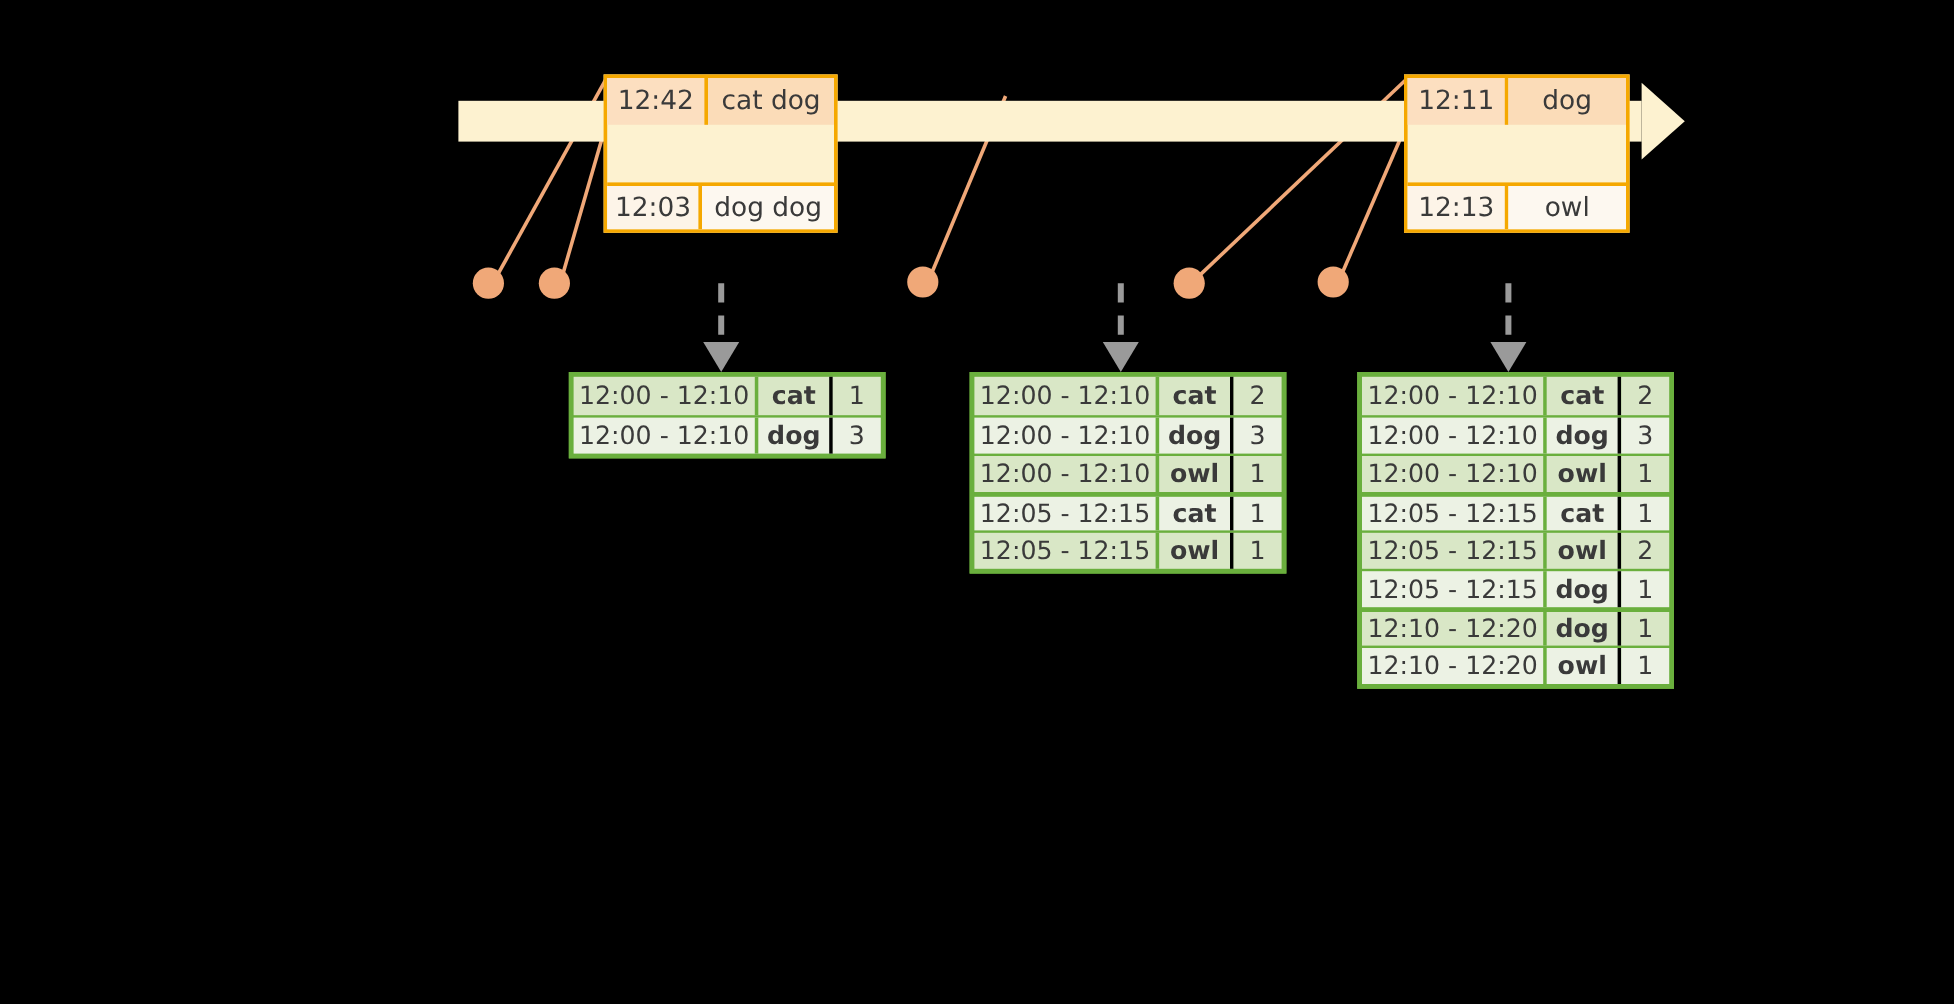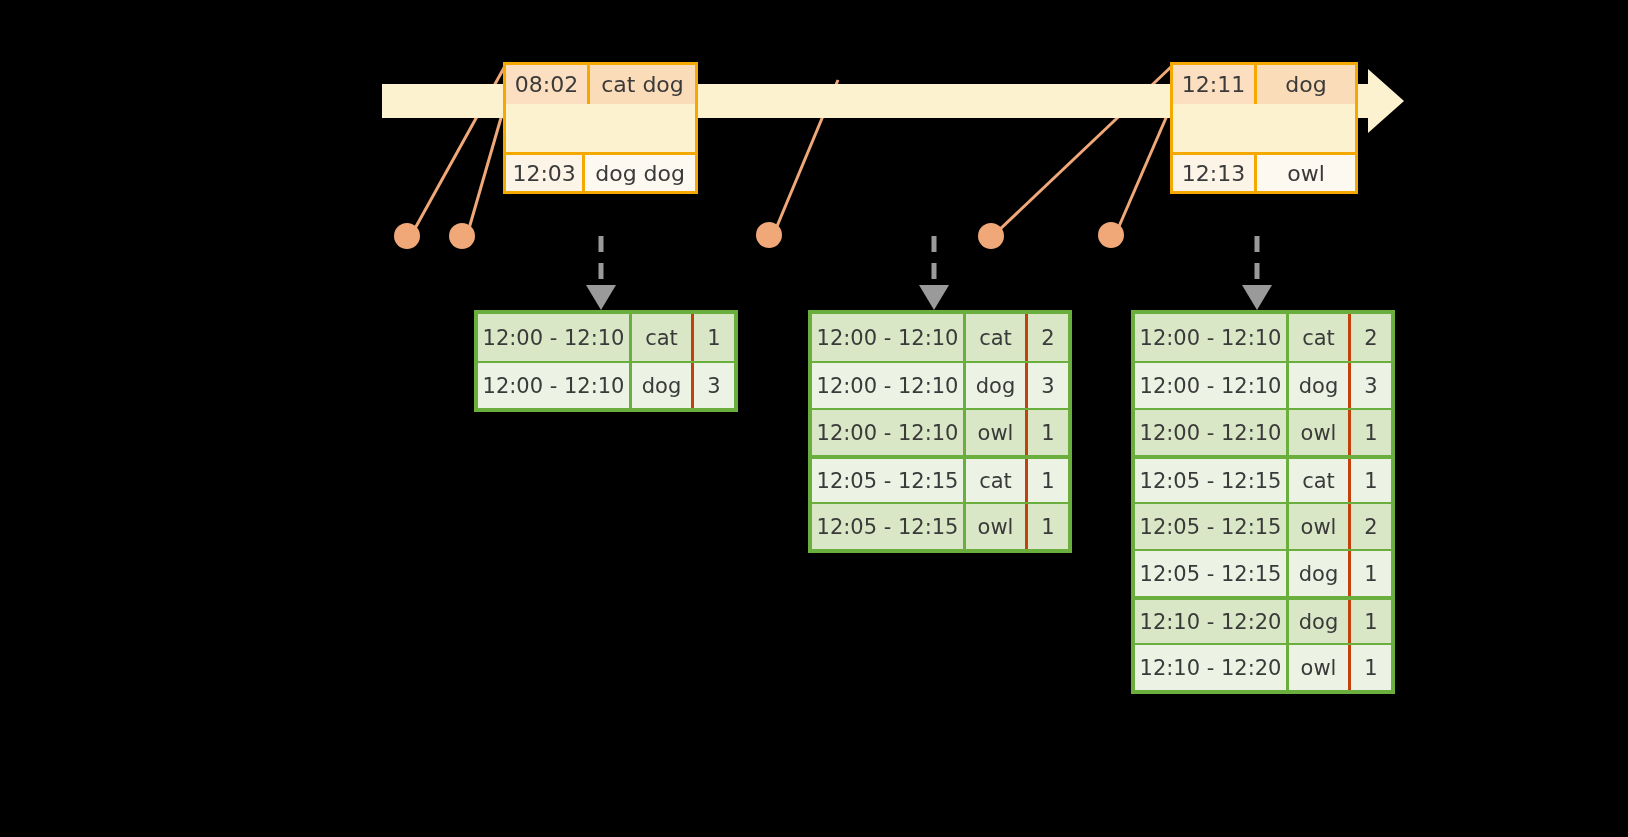--- a/index.html
+++ b/index.html
@@ -78,39 +78,39 @@
 
   
   .result-table {
     position: absolute;
     border: 4px solid #6aaf3d;
     box-sizing: border-box;
     background: #6aaf3d;
   }
   .tbl-row {
     display: flex;
-    height: 47px;
+    height: 32px;
     box-sizing: border-box;
   }
   .tbl-row.shade-a .cell { background: #d9e7c6; }
   .tbl-row.shade-b .cell { background: #ecf2e4; }
   .tbl-row.group-sep { border-top: 4px solid #6aaf3d; }
   .tbl-row + .tbl-row:not(.group-sep) { border-top: 2px solid #6aaf3d; }
 
   .cell {
     display: flex;
     align-items: center;
     justify-content: center;
     color: #3a3a3a;
     font-size: 21px;
     box-sizing: border-box;
     white-space: nowrap;
   }
   .cell.c-window { width: 154px; border-right: 3px solid #6aaf3d; }
-  .cell.c-key    { width: 62px;  border-right: 3px solid #c2410c; }
+  .cell.c-key    { width: 62px;  border-right: 3px solid #000000; font-weight: bold; }
   .cell.c-count  { width: 40px; }
 
   
   .dot {
     position: absolute;
     width: 26px;
     height: 26px;
     border-radius: 50%;
     background: #f0a878;
   }
@@ -140,21 +140,21 @@
       <polygon points="919,285 949,285 934,310"></polygon>
       <polygon points="1242,285 1272,285 1257,310"></polygon>
     </g>
   </svg>
 
   <div class="timeline-bar" style="left:382px; top:84px; width:986px;"></div>
   <div class="timeline-head" style="left:1368px; top:69px;"></div>
 
   <div class="event-group" style="left:503px; top:62px; width:195px;">
     <div class="event-row shade-a">
-      <div class="ev-time">08:02</div>
+      <div class="ev-time">12:42</div>
       <div class="ev-text">cat dog</div>
     </div>
     <div class="event-row shade-b">
       <div class="ev-time">12:03</div>
       <div class="ev-text">dog dog</div>
     </div>
   </div>
 
 
   <div class="event-group" style="left:1170px; top:62px; width:188px;">

